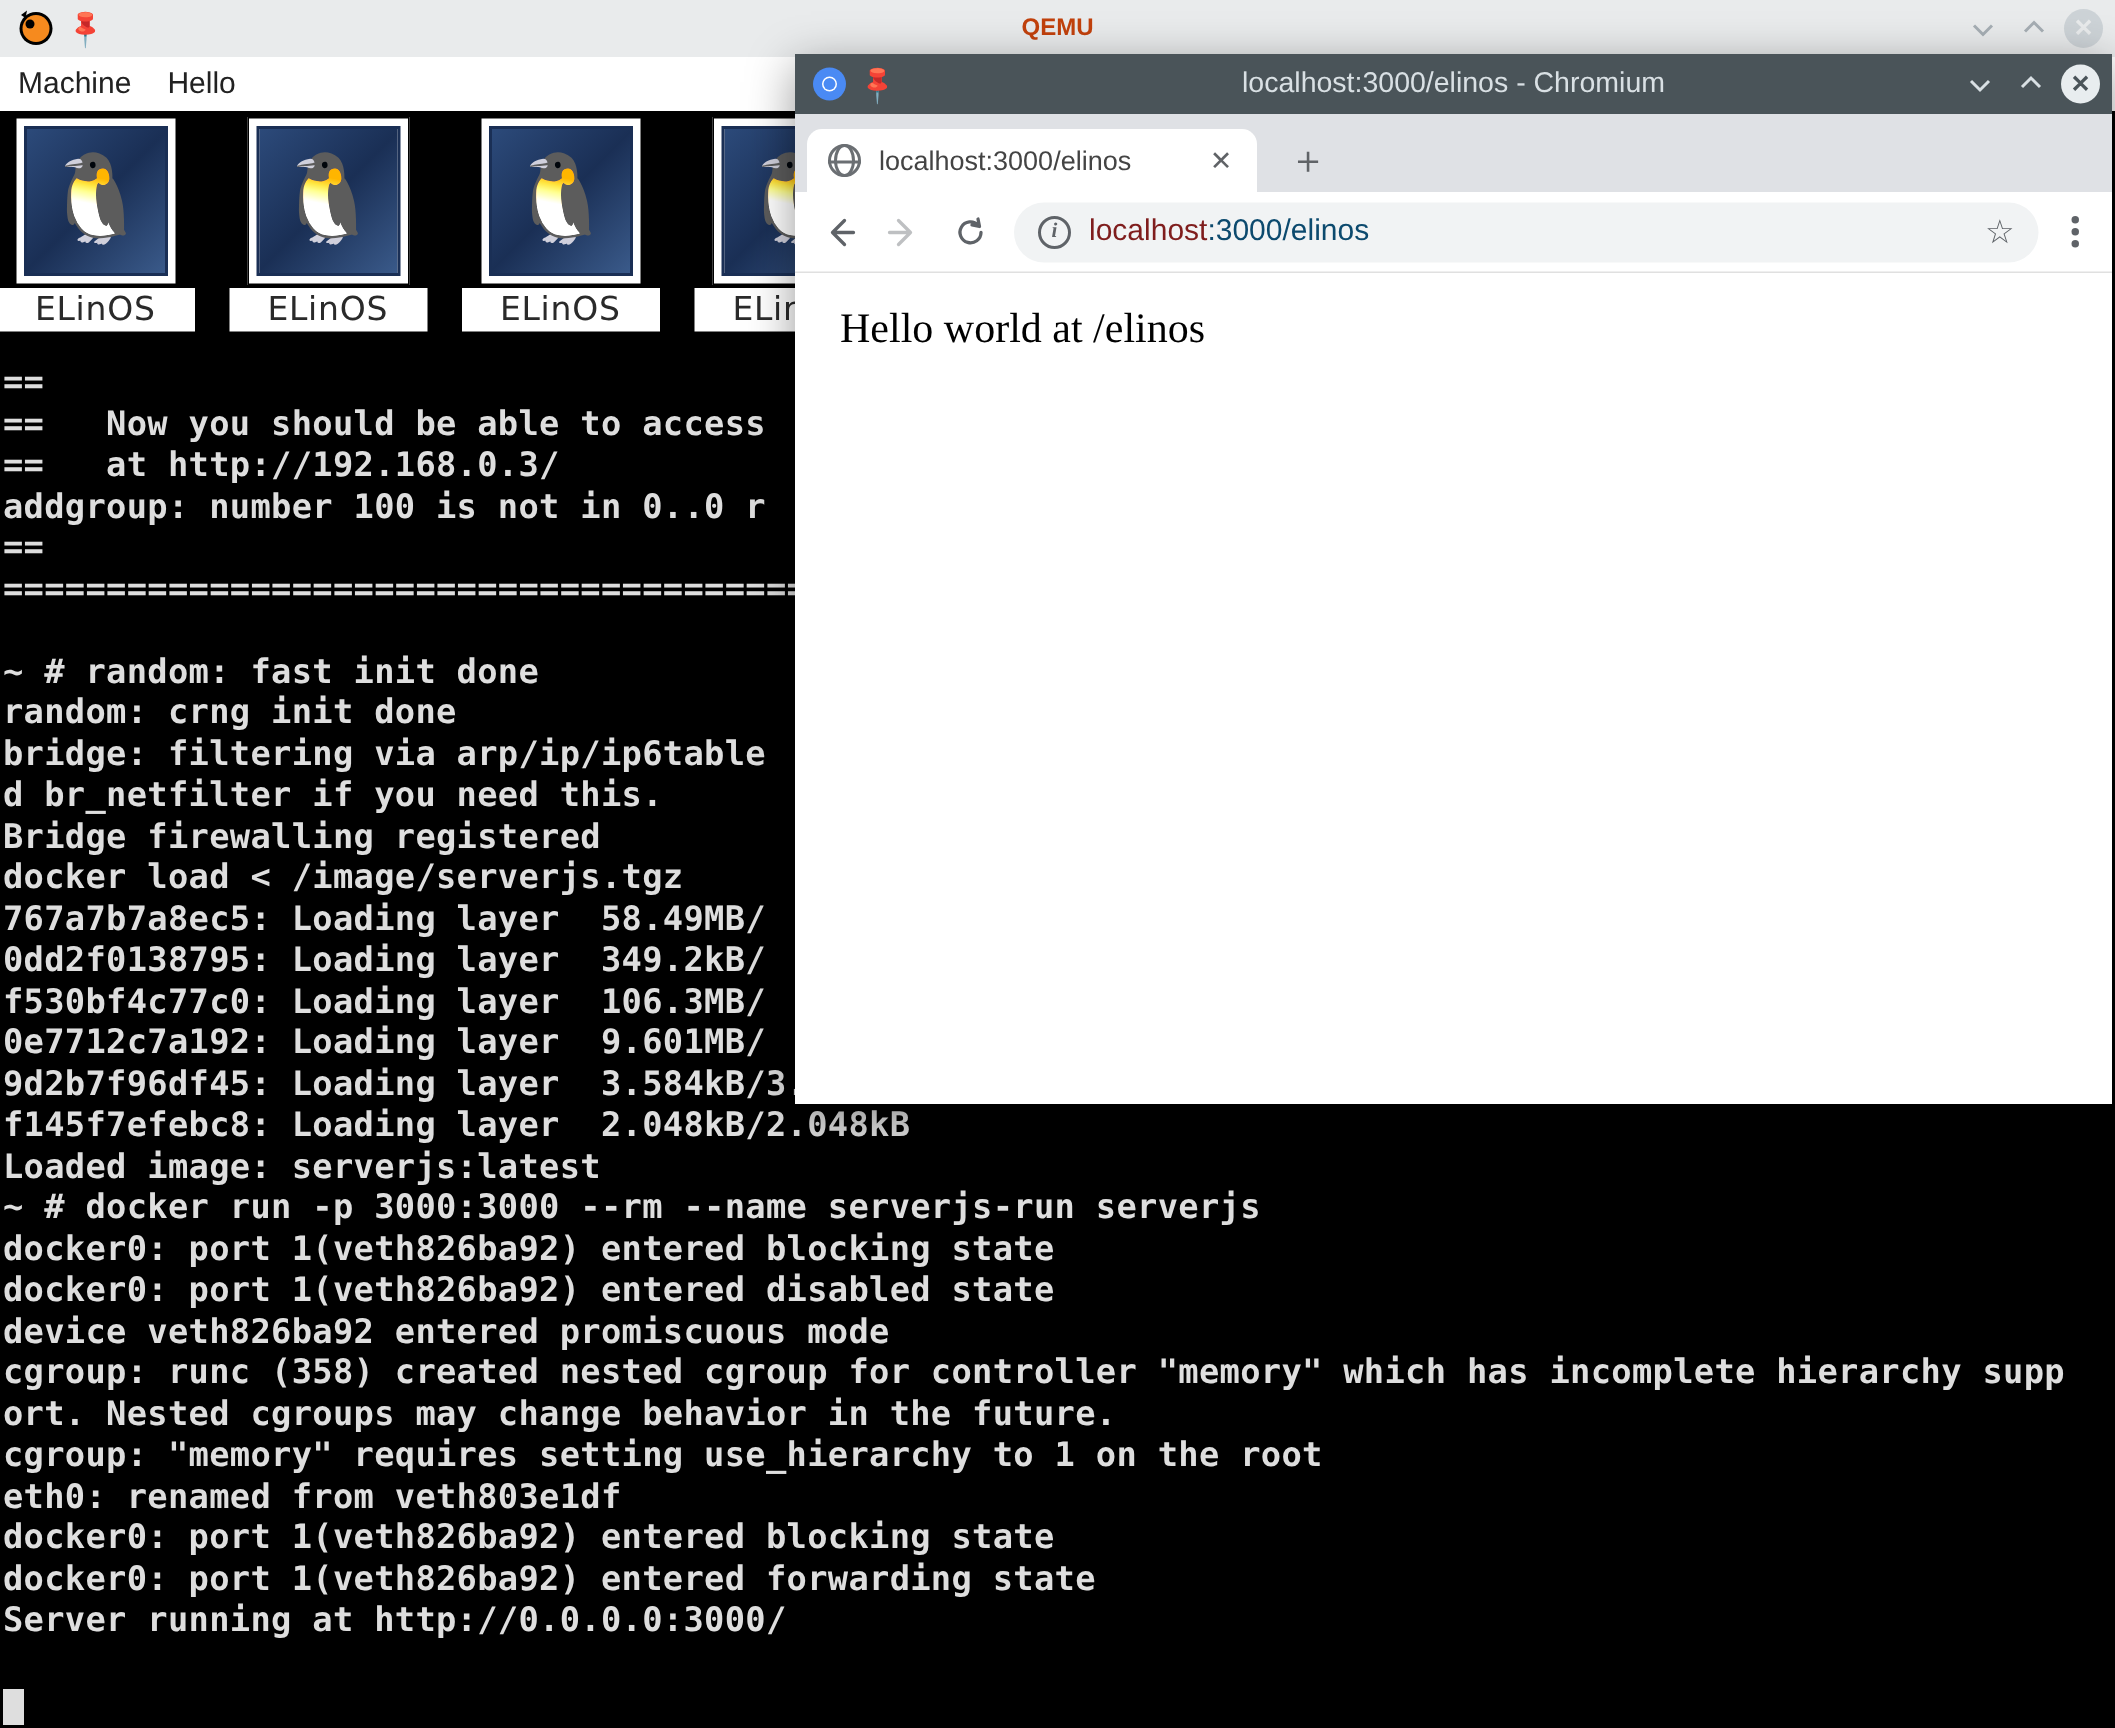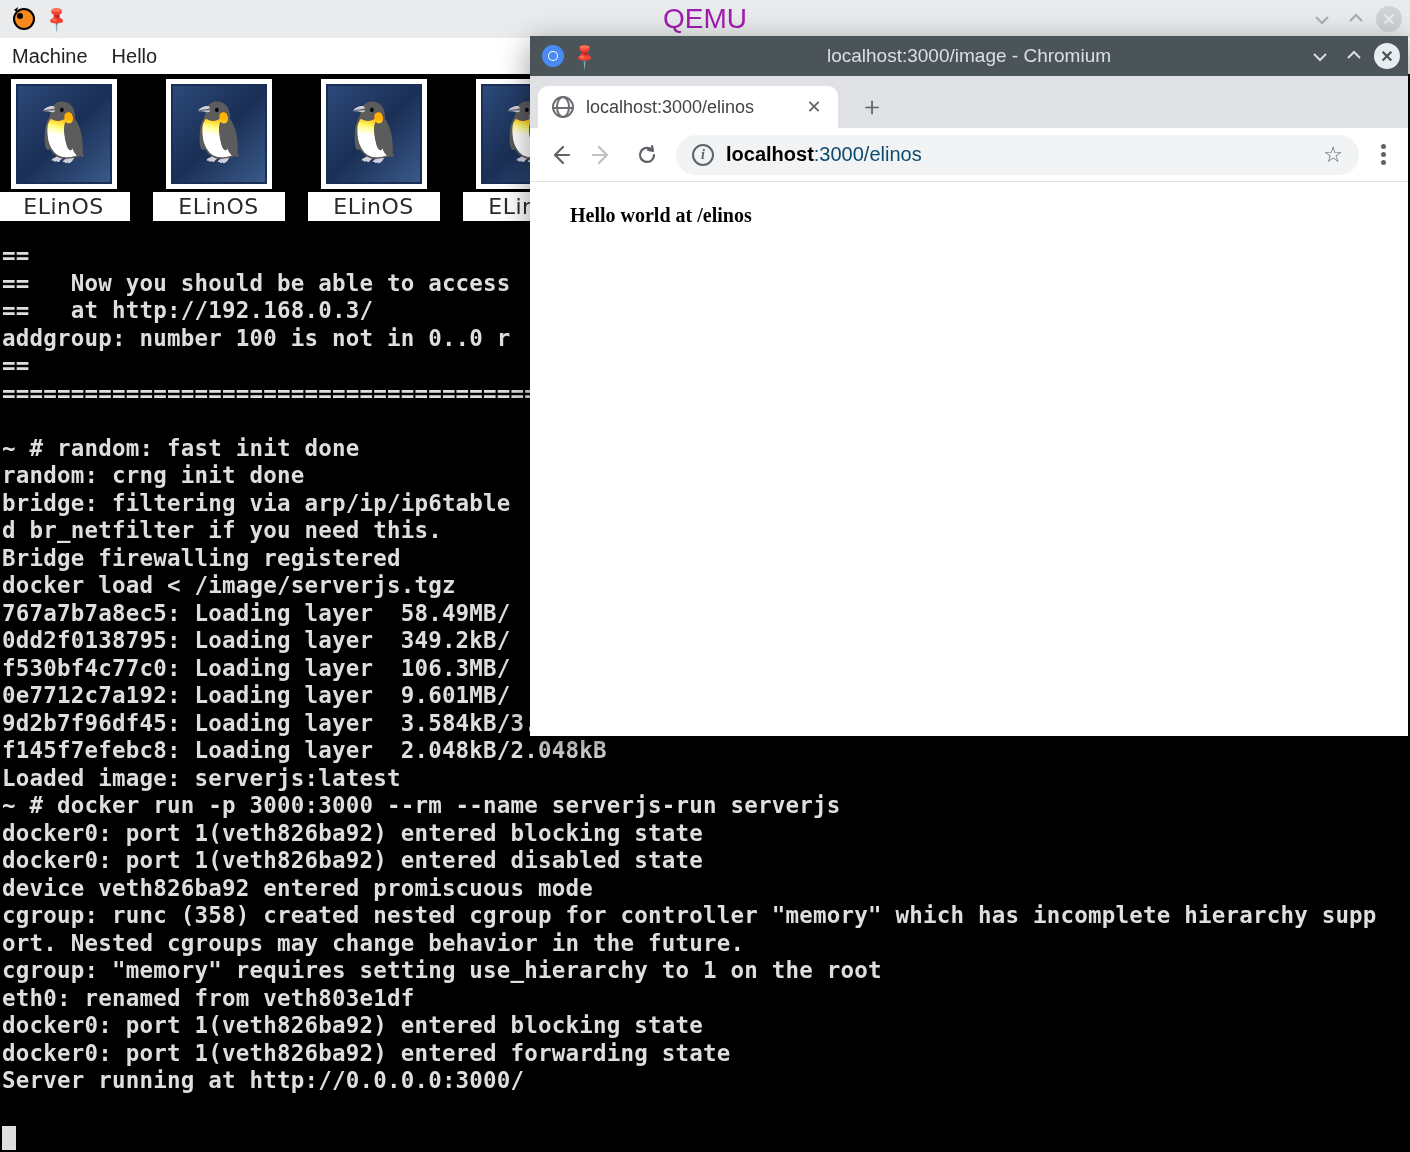--- a/index.html
+++ b/index.html
@@ -33,22 +33,23 @@
       height: 28px;
       display: inline-flex;
       align-items: center;
       justify-content: center;
     }
 
     .qemu-title {
       position: absolute;
       left: 50%;
       transform: translateX(-50%);
-      color: #a21caf;
-      font-size: 28px;
+      color: #c2410c;
+      font-size: 16px;
+      font-weight: bold;
     }
 
     .pin-icon {
       color: #97a1a7;
       font-size: 18px;
       transform: rotate(-45deg);
       display: inline-block;
     }
 
     .win-controls {
@@ -356,21 +357,21 @@
       font-family: serif;
       font-style: italic;
       font-weight: bold;
       flex-shrink: 0;
     }
 
     .omnibox-text {
       flex: 1;
     }
 
-    .omni-bold { color: #000000; font-weight: bold; }
+    .omni-bold { color: #7f1d1d; }
     .omni-light { color: #0c4a6e; }
 
     .star-icon {
       color: #5f6368;
       font-size: 22px;
     }
 
     .menu-dots {
       display: flex;
       flex-direction: column;
@@ -378,25 +379,24 @@
       padding: 0 8px;
     }
     .menu-dots span {
       width: 5px;
       height: 5px;
       background: #5f6368;
       border-radius: 50%;
     }
 
     .chrome-body {
-      padding: 22px 40px;
+      padding: 22px 30px;
       font-family: "Times New Roman", serif;
-      font-size: 20px;
+      font-size: 28px;
       color: #000;
-      font-weight: bold;
     }
   </style>
 </head>
 <body>
 
 <div class="qemu-window">
   <div class="qemu-titlebar">
     <span class="app-icon">
       <svg width="26" height="26" viewBox="0 0 26 26">
         <circle cx="13" cy="13" r="11" fill="#000"></circle>
@@ -494,21 +494,21 @@
 <div class="chrome-window">
   <div class="chrome-titlebar">
     <span class="chrome-icon">
       <svg width="24" height="24" viewBox="0 0 24 24">
         <circle cx="12" cy="12" r="11" fill="#4a8af4"></circle>
         <circle cx="12" cy="12" r="5" fill="#fff"></circle>
         <circle cx="12" cy="12" r="4" fill="#4a8af4"></circle>
       </svg>
     </span>
     <span class="pin-icon" style="color:#d9e0e4;">📌</span>
-    <span class="chrome-title">localhost:3000/image - Chromium</span>
+    <span class="chrome-title">localhost:3000/elinos - Chromium</span>
     <div class="chrome-win-controls">
       <span class="win-btn">
         <svg width="18" height="18" viewBox="0 0 18 18">
             <path d="M3 7 L9 13 L15 7" fill="none" stroke="#d9e0e4" stroke-width="2"></path>
           </svg>
       </span>
       <span class="win-btn">
         <svg width="18" height="18" viewBox="0 0 18 18">
             <path d="M3 11 L9 5 L15 11" fill="none" stroke="#d9e0e4" stroke-width="2"></path>
           </svg>

